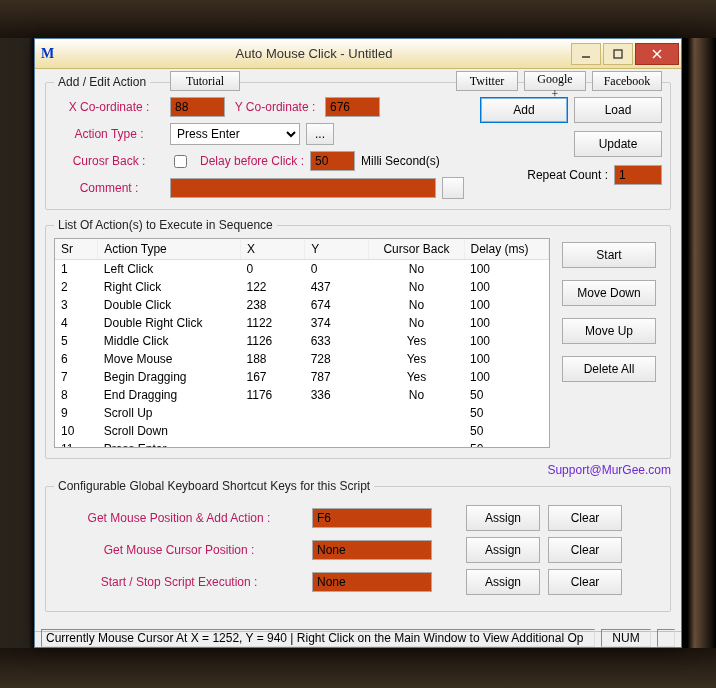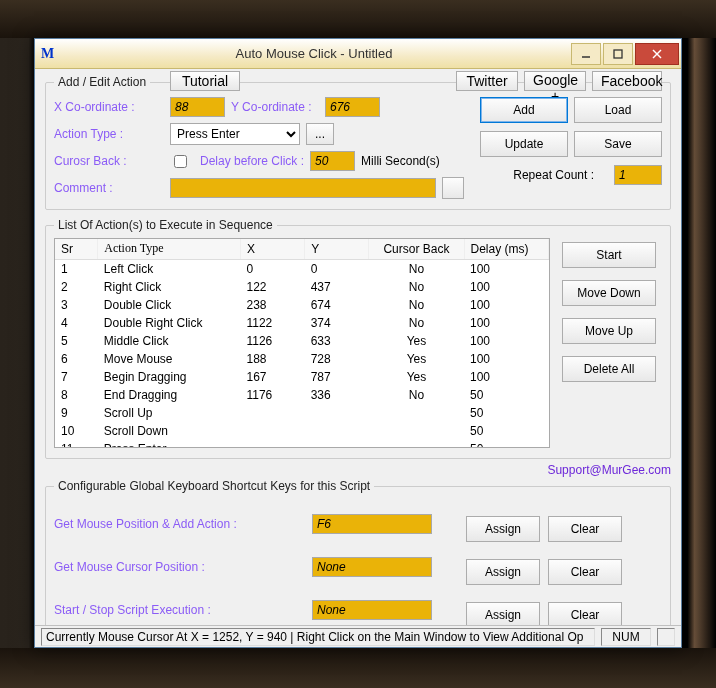--- a/index.html
+++ b/index.html
@@ -23,74 +23,74 @@
   .winbtn svg { width: 10px; height: 10px; }
   .client { padding: 6px 10px 0 10px; background: #f0f0f0; }
 
   fieldset {
     border: 1px solid #ccc; border-radius: 2px; margin: 0 0 8px 0; padding: 6px 8px 10px 8px;
     background: #f0f0f0;
   }
   legend { padding: 0 4px; color: #222; }
 
   .row { display: flex; align-items: center; gap: 6px; }
-  .lbl { text-align: left; color: #8b5cf6; }
+  .lbl { text-align: center; color: #be185d; }
   input[type=text] {
-    border: 1px solid #a9a9a9; background: #eab308; height: 20px; padding: 0 4px; font-style: italic;
+    border: 1px solid #a9a9a9; background: #c2410c; height: 20px; padding: 0 4px;
   }
   input[type=checkbox] { width: 13px; height: 13px; }
   select {
     border: 1px solid #a9a9a9; background: #fff; height: 22px; padding: 0 2px;
   }
   button {
     border: 1px solid #acacac; background: linear-gradient(#fdfdfd,#e8e8e8);
     height: 26px; cursor: default; padding: 0 8px;
   }
   .btn-sm { height: 22px; }
-  .btn-wide { width: 74px; margin-top: 11px; }
+  .btn-wide { width: 74px; }
   .btn-right { width: 88px; }
   .btn-add { border-color: #0078d7; box-shadow: 0 0 0 1px #7eb4ea inset; }
   .small-square { width: 28px; height: 22px; }
 
   .top-links { display: flex; gap: 6px; justify-content: flex-end; margin-bottom: 4px; }
-  .top-links button { height: 20px; font-size: 14px; }
+  .top-links button { height: 20px; font-size: 12px; font-family: Liberation Serif, serif; }
 
   .edit-grid { display: grid; grid-template-columns: 1fr 190px; gap: 8px; }
   .edit-left { display: flex; flex-direction: column; gap: 6px; }
   .edit-left .row .lbl { width: 110px; }
   .edit-right { display: flex; flex-direction: column; gap: 8px; align-items: stretch; }
   .edit-right .rrow { display: flex; gap: 6px; justify-content: flex-end; }
-  .repeat-row { display: flex; gap: 20px; align-items: center; justify-content: flex-end; }
+  .repeat-row { display: flex; gap: 6px; align-items: center; justify-content: flex-end; }
 
   .list-wrap { display: grid; grid-template-columns: 1fr 100px; gap: 12px; }
   .table-wrap {
     border: 1px solid #a9a9a9; background: #fff; height: 210px; overflow: auto;
   }
   table { border-collapse: collapse; width: 100%; }
   th, td { text-align: left; padding: 2px 6px; white-space: nowrap; font-size: 12px; }
   th { background: #f7f7f7; border-bottom: 1px solid #ddd; border-right: 1px solid #eee; font-weight: normal; height: 20px; }
   td { height: 17px; }
   .col-sr { width: 36px; }
-  .col-type { width: 120px; font-family: Liberation Serif, serif; }
+  .col-type { width: 120px; }
   .col-x, .col-y { width: 54px; }
   .col-cb { width: 80px; text-align: center;}
   .col-delay { width: 70px; }
   .list-btns { display: flex; flex-direction: column; gap: 12px; align-items: stretch; padding-top: 4px; }
   .list-btns button { width: 94px; }
 
   .support { text-align: right; color: #6d28d9; margin-top: -4px; margin-bottom: 2px; }
 
   .shortcut-row { display: flex; align-items: center; gap: 8px; margin: 6px 0; }
   .shortcut-row .lbl { width: 250px; }
   .shortcut-row input { width: 120px; }
   .shortcut-row .padgap { width: 18px; }
 
   .statusbar {
-    position: absolute; left: 0; right: 0; bottom: 0; height: 22px;
-    border-top: 1px solid #c0c0c0; background: #f0f0f0; display: flex; align-items: center;
+    position: absolute; left: 0; right: 0; bottom: 0; height: 16px;
+    border-top: 1px solid #c0c0c0; background: #f0f0f0; display: flex; align-items: flex-end;
     padding: 0 6px; gap: 6px;
   }
   .statusbar .cell { border: 1px inset #ddd; height: 18px; display: flex; align-items: center; padding: 0 4px; }
   .statusbar .status { flex: 1; overflow: hidden; white-space: nowrap; text-overflow: clip; }
 
   .bg-strip {
     position: absolute; left: 0; top: 0; bottom: 0; width: 716px; height: 688px;
     background: linear-gradient(90deg, #29231c 0%, #2a241d 4%, #000 5%, #000 96%, #6a513b 97%, #000 100%);
     z-index: -1;
   }
@@ -169,21 +169,20 @@
             <button class="small-square" style="width:22px;height:22px;"></button>
           </div>
         </div>
         <div class="edit-right">
           <div class="rrow">
             <button class="btn-right btn-add">Add</button>
             <button class="btn-right">Load</button>
           </div>
           <div class="rrow">
             <button class="btn-right">Update</button>
-            <button class="btn-right">Save</button>
           </div>
           <div class="repeat-row">
             <span>Repeat Count :</span>
             <input type="text" style="width: 48px;" value="1">
           </div>
         </div>
       </div>
     </fieldset>
 
     <fieldset>

